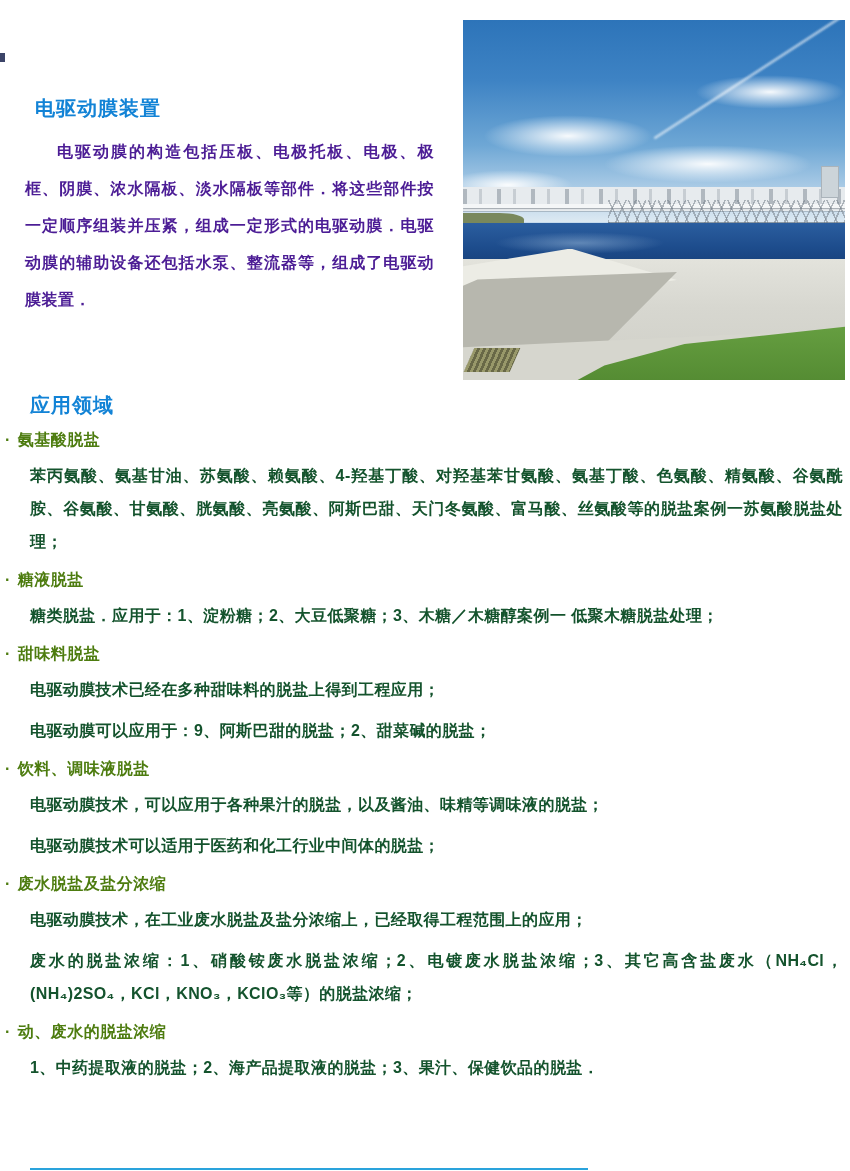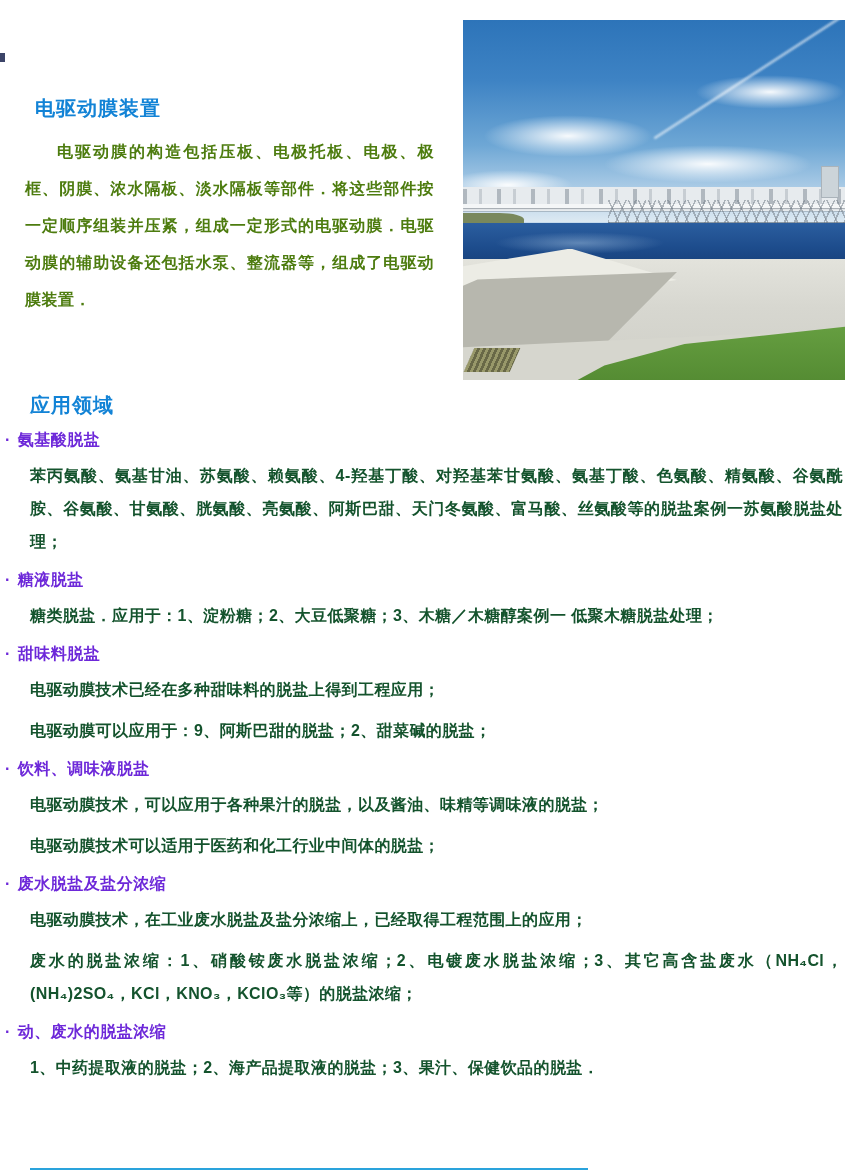--- a/index.html
+++ b/index.html
@@ -15,21 +15,21 @@
   .edge-mark { position:absolute; left:0; top:53px; width:5px; height:9px; background:#3c4468; }
 
   
   .intro-col { position:absolute; left:25px; top:85px; width:409px; }
   .h-blue { margin:10px; font-size:20px; line-height:26px; color:#1283d6; letter-spacing:1px; }
   .intro-p {
     margin:12px 0 0 0;
     font-size:16px; line-height:37px;
     text-align:justify; text-indent:2em;
     letter-spacing:0.5px;
-    color:#4d7c0f;
+    color:#4c1d95;
   }
 
   
   .photo { position:absolute; left:463px; top:20px; width:382px; height:360px; overflow:hidden; background:#c6daec; }
   .photo * { position:absolute; }
   .p-sky   { left:0; top:0; width:100%; height:56%;
              background:linear-gradient(180deg,#2d74b9 0%,#3e83c4 30%,#6ea7d5 62%,#b9d4ea 88%,#dde9f2 100%); }
   .p-contrail { top:52px; right:-30px; width:240px; height:2px; background:rgba(255,255,255,.75);
              transform:rotate(-33deg); filter:blur(1px); }
   .p-cloud { background:radial-gradient(ellipse at center, rgba(255,255,255,.95) 0%, rgba(255,255,255,0) 70%); }
@@ -63,21 +63,21 @@
              clip-path:polygon(0 35%, 100% 0, 100% 100%, 0 100%); }
   .p-grass { left:0; top:80%; width:100%; height:20%;
              background:linear-gradient(180deg,#6ba445 0%,#558c33 100%);
              clip-path:polygon(30% 100%, 100% 100%, 100% 26%, 58% 50%, 37% 80%); }
   .p-grate { left:6px; bottom:8px; width:46px; height:24px; transform:skewX(-24deg);
              background:repeating-linear-gradient(90deg,#8d8d58 0 3px,#55552f 3px 6px); opacity:.85; }
 
   
   .apps { position:absolute; left:0; top:392px; width:850px; }
   .apps h2 { margin:0 0 4px 30px; }
-  .sec-title { margin:12px 0 0 5px; font-size:16px; letter-spacing:0.5px; color:#6d28d9; }
+  .sec-title { margin:12px 0 0 5px; font-size:16px; letter-spacing:0.5px; color:#4d7c0f; }
   .bullet { display:inline-block; margin-right:7px; }
   .sec-p {
     margin:8px 7px 0 30px;
     font-size:16px; line-height:33px;
     text-align:justify; letter-spacing:0.4px; color:#14532d;
   }
   .bottom-line { position:absolute; left:30px; bottom:1px; width:558px; height:2px; background:#2aa3dc; }
 </style>
 </head>
 <body>

